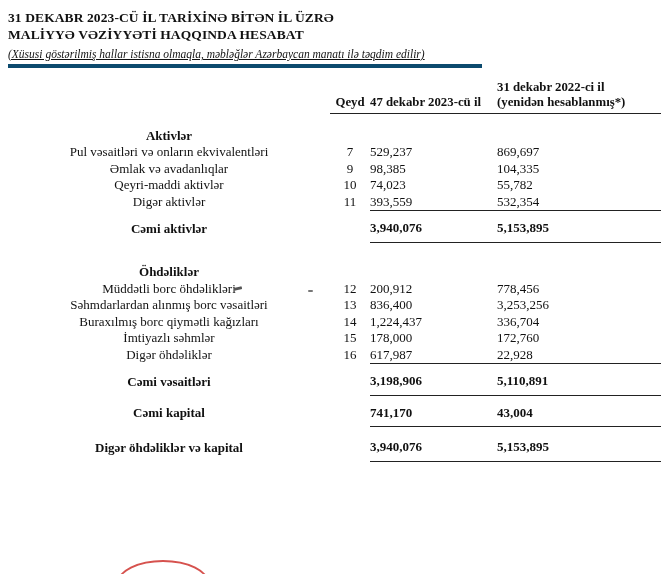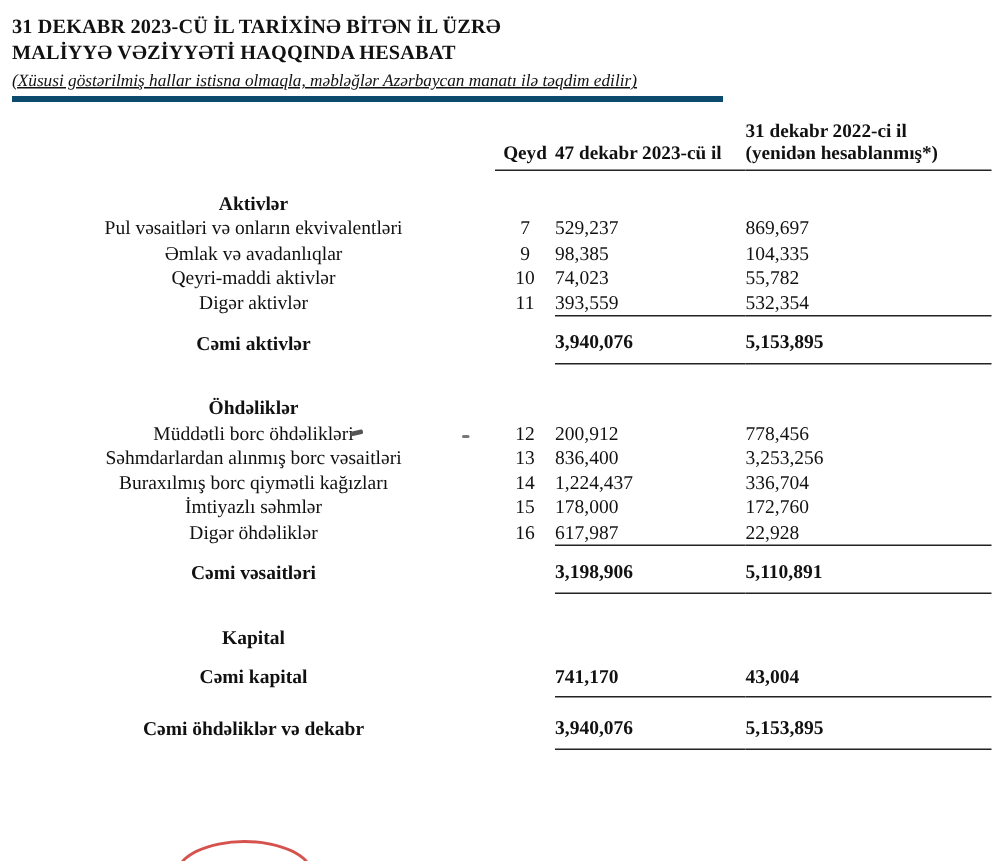--- a/index.html
+++ b/index.html
@@ -151,34 +151,28 @@
           <td class="c-qeyd">16</td>
           <td class="c-v rl">617,987</td>
           <td class="c-v rl">22,928</td>
         </tr>
         <tr class="total">
           <td class="c-label">Cəmi vəsaitləri</td>
           <td class="c-qeyd"></td>
           <td class="c-v rl">3,198,906</td>
           <td class="c-v rl">5,110,891</td>
         </tr>
-        <tr class="section gap">
-          <td class="c-label">Kapital</td>
-          <td class="c-qeyd"></td>
-          <td class="c-v"></td>
-          <td class="c-v"></td>
-        </tr>
         <tr class="total">
           <td class="c-label">Cəmi kapital</td>
           <td class="c-qeyd"></td>
           <td class="c-v rl">741,170</td>
           <td class="c-v rl">43,004</td>
         </tr>
         <tr class="total grand">
-          <td class="c-label">Cəmi öhdəliklər və dekabr</td>
+          <td class="c-label">Digər öhdəliklər və kapital</td>
           <td class="c-qeyd"></td>
           <td class="c-v rl">3,940,076</td>
           <td class="c-v rl">5,153,895</td>
         </tr>
       </tbody>
   </table>
 
 </div>
 
 <div class="stamp" style="border-color: rgb(214, 82, 78);"></div>

